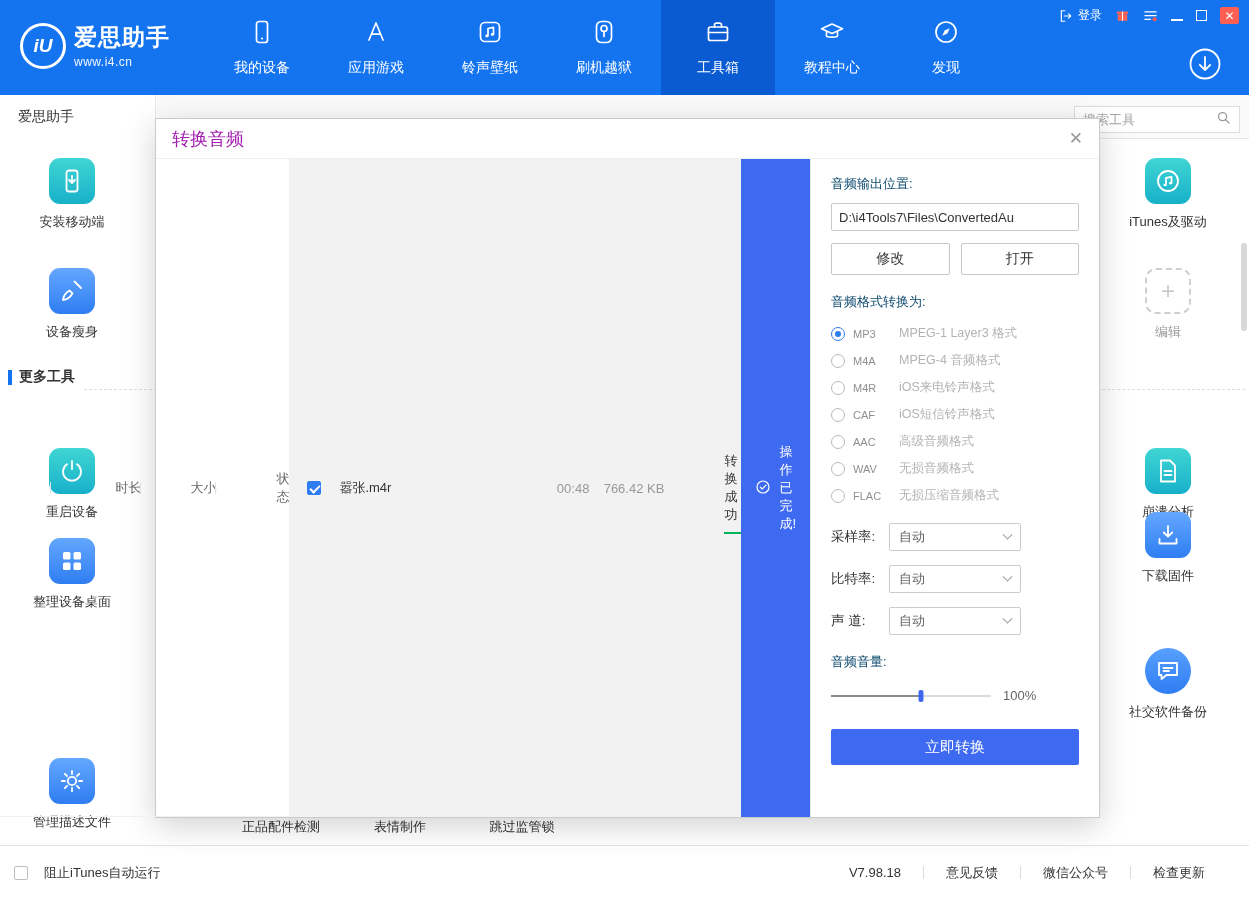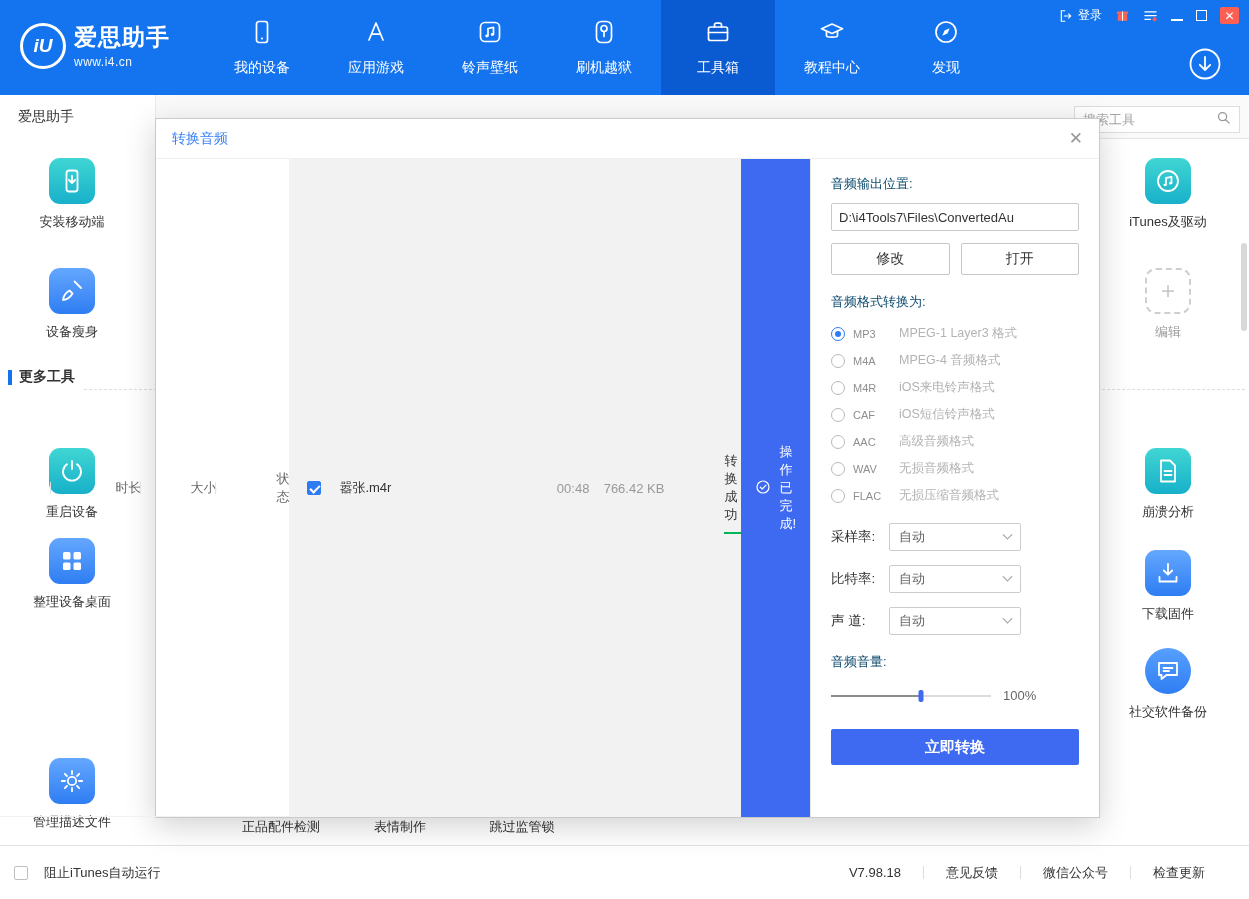--- a/index.html
+++ b/index.html
@@ -54,21 +54,21 @@
   .section-title { font-size:14px; font-weight:bold; color:#333; }
   .dashed-line { position:absolute; left:84px; right:4px; top:389px; border-top:1px dashed #ddd; z-index:1; }
   .bottom-label { position:absolute; top:818px; width:120px; text-align:center; font-size:13px; color:#333; white-space:nowrap; cursor:pointer; }
   .scroll-thumb { position:absolute; right:2px; top:243px; width:6px; height:88px; background:#d8d8d8; border-radius:3px; cursor:pointer; }
 
   
   .dialog { position:absolute; left:155px; top:118px; width:945px; height:700px; background:#fff;
     border:1px solid #cacaca; box-shadow:0 8px 30px rgba(0,0,0,.18); z-index:20; display:flex; flex-direction:column; }
   .dlg-title { flex:0 0 40px; display:flex; align-items:center; justify-content:space-between;
     padding:0 16px; border-bottom:1px solid #f0f0f0; }
-  .dlg-title-text { font-size:14px; color:#3b82f6; }
+  .dlg-title-text { font-size:18px; color:#a21caf; }
   .dlg-close { color:#999; font-size:17px; cursor:pointer; line-height:1; }
   .dlg-body { flex:1; display:flex; min-height:0; }
   .dlg-left { flex:1; display:flex; border-right:1px solid #e7e7e7; min-width:0;justify-content:flex-end; }
   .list-toolbar { flex:0 0 46px; display:flex; align-items:center; gap:30px; padding:0 18px; }
   .tb-item { display:flex; align-items:center; gap:7px; font-size:13px; color:#555; cursor:pointer; }
   .grid-row { display:grid; grid-template-columns:50px 160px 90px 75px 1fr; align-items:center; }
   .list-header { flex:0 0 34px; font-size:13px; color:#666; border-bottom:1px solid #f1f1f1; }
   .hcell { position:relative; }
   .hsep::before { content:""; position:absolute; left:-1px; top:50%; transform:translateY(-50%); width:1px; height:12px; background:#e2e2e2; }
   .cell-right { text-align:right; }
@@ -110,21 +110,21 @@
   .chev { width:7px; height:7px; border-right:1.4px solid #999; border-bottom:1.4px solid #999;
     transform:rotate(45deg) translate(-2px,-2px); }
   .vol-label { margin-top:18px; }
   .slider-row { margin-top:17px; display:flex; align-items:center; }
   .slider { position:relative; width:160px; height:12px; cursor:pointer; }
   .slider .track { position:absolute; left:0; right:0; top:5px; height:2px; background:#dcdcdc; }
   .slider .fill  { position:absolute; left:0; top:5px; width:56%; height:2px; background:#8c8c8c; }
   .slider .handle{ position:absolute; left:56%; top:0; width:5px; height:12px; background:#3e6af2; border-radius:2px; transform:translateX(-50%); }
   .vol-value { margin-left:12px; font-size:13px; color:#666; }
   .convert-btn { margin-top:26px; height:36px; background:#3e6af2; color:#fff; font-size:15px; border-radius:2px;
-    display:flex; align-items:center; justify-content:center; cursor:pointer;font-weight:bold; }
+    display:flex; align-items:center; justify-content:center; cursor:pointer; }
 
   
   .footer { position:absolute; bottom:0; left:0; width:100%; height:54px; background:#fff; border-top:1px solid #e3e3e3;
     display:flex; align-items:center; justify-content:space-between; padding:0 44px 0 14px; }
   .footer-left { display:flex; align-items:center; gap:16px; font-size:13px; color:#333; }
   .footer-right { display:flex; align-items:center; gap:22px; font-size:13px; color:#333; }
   .fdiv { width:1px; height:13px; background:#ddd; }
   .flink { cursor:pointer; }
 </style>
 </head>
@@ -331,21 +331,21 @@
   </div>
   <div class="tool" style="left:1110px; top:448px;">
     <div class="tool-icon grad-teal">
       <svg width="26" height="26" viewBox="0 0 26 26">
           <path d="M6 2.5 H15 L20 7.5 V23.5 H6 Z"></path>
           <path d="M9.5 13 H16.5 M9.5 17 H16.5"></path>
         </svg>
     </div>
     <div class="tool-label">崩溃分析</div>
   </div>
-  <div class="tool" style="left:1110px; top:550px;font-family:Liberation Mono, monospace;">
+  <div class="tool" style="left:1110px; top:512px;font-family:Liberation Mono, monospace;">
     <div class="tool-icon grad-blue">
       <svg width="26" height="26" viewBox="0 0 26 26">
           <path d="M13 4 V14.5 M8.8 10.5 L13 14.7 L17.2 10.5"></path>
           <path d="M4.5 17 V21.5 H21.5 V17"></path>
         </svg>
     </div>
     <div class="tool-label">下载固件</div>
   </div>
   <div class="tool" style="left:1110px; top:648px;">
     <div class="tool-icon circle-blue">

